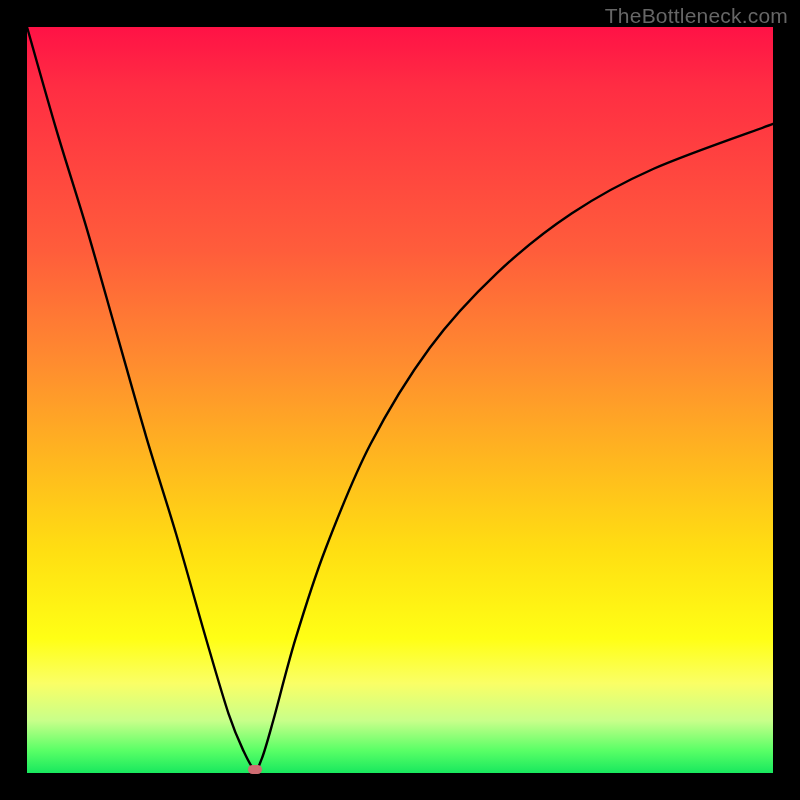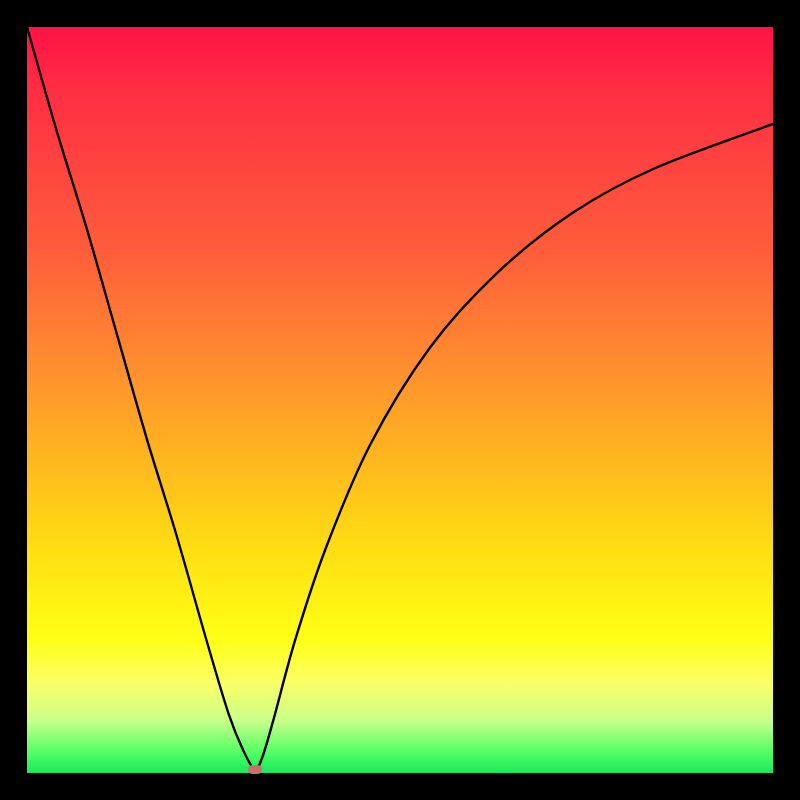--- a/index.html
+++ b/index.html
@@ -69,14 +69,15 @@
 
 <div class="frame">
 
   <div class="plot">
     <svg class="curve" viewBox="0 0 746 746" preserveAspectRatio="none">
       <path fill="none" stroke="#000" stroke-width="2.4" stroke-linecap="round" d="M 0 0 C 4.973333333333334 17.406666666666677, 19.89333333333333 70.87000000000006, 29.84 104.44000000000005 C 39.78666666666667 138.01000000000005, 49.733333333333334 167.84999999999997, 59.68 201.41999999999996 C 69.62666666666667 234.98999999999995, 79.57333333333332 271.0466666666667, 89.52 305.86 C 99.46666666666667 340.67333333333335, 109.41333333333333 376.73, 119.36 410.3 C 129.30666666666667 443.87, 139.25333333333336 473.71, 149.20000000000002 507.28 C 159.14666666666668 540.85, 170.33666666666664 581.88, 179.04 611.72 C 187.74333333333334 641.5600000000001, 195.20333333333335 667.6700000000001, 201.42000000000002 686.32 C 207.63666666666668 704.97, 211.98833333333332 714.2950000000001, 216.33999999999997 723.62 C 220.69166666666663 732.9449999999999, 224.42166666666665 741.0266666666666, 227.53 742.27 C 230.63833333333335 743.5133333333333, 231.88166666666666 739.1616666666667, 234.99 731.08 C 238.09833333333336 722.9983333333333, 240.585 713.6733333333333, 246.18 693.78 C 251.775 673.8866666666667, 259.8566666666667 640.3166666666667, 268.56 611.72 C 277.2633333333333 583.1233333333333, 285.9666666666667 554.5266666666668, 298.40000000000003 522.2 C 310.83333333333337 489.8733333333334, 325.75333333333333 451.33, 343.16 417.76 C 360.5666666666667 384.19, 381.7033333333334 349.3766666666667, 402.84000000000003 320.78000000000003 C 423.9766666666667 292.18333333333334, 446.3566666666667 268.55999999999995, 469.98 246.17999999999995 C 493.60333333333335 223.79999999999995, 518.47 203.90666666666667, 544.58 186.5 C 570.69 169.09333333333333, 593.0699999999999 156.66, 626.64 141.74 C 660.21 126.82000000000001, 726.1066666666667 104.44000000000001, 746 96.98000000000002"></path>
     </svg>
     <div class="min-marker" style="left: 220.53px; top: 738.27px; background: rgb(207, 108, 114);"></div>
   </div>
 
+  <div class="watermark">TheBottleneck.com</div>
 
 </div>
 
 </body></html>

